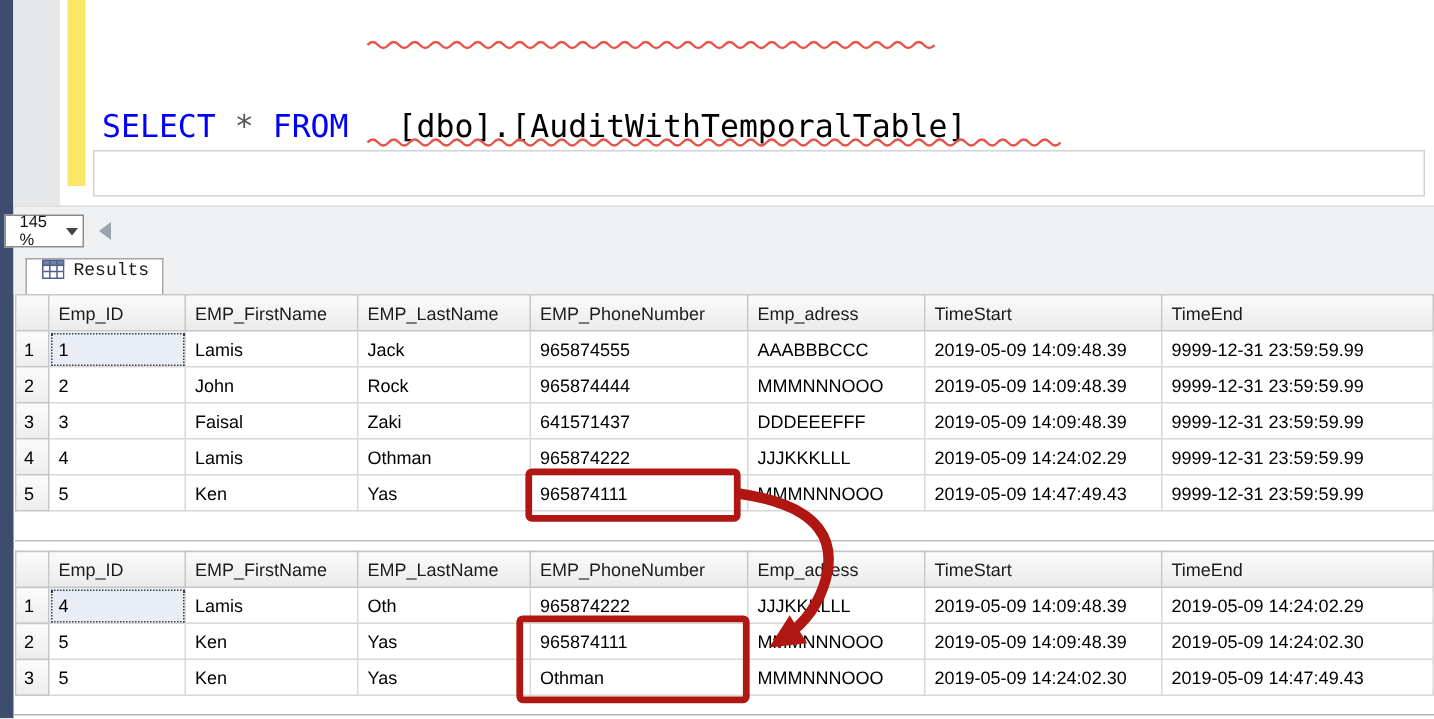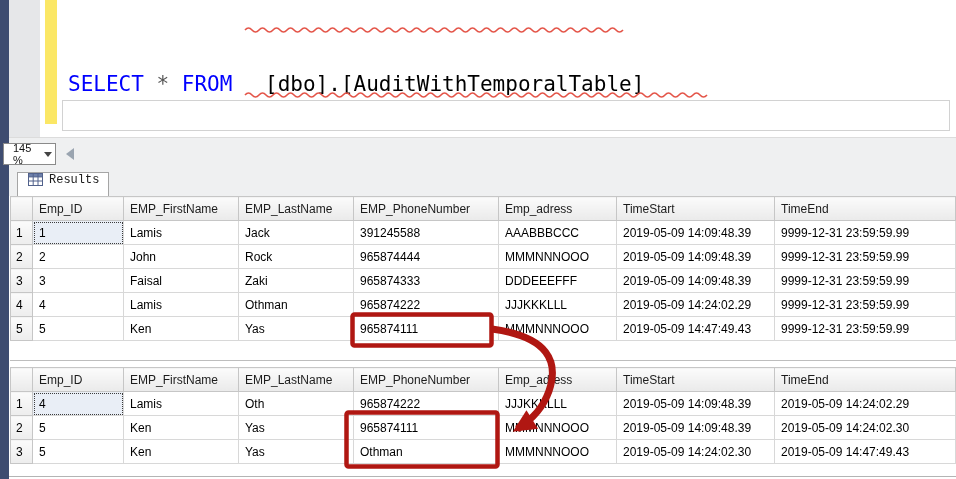--- a/index.html
+++ b/index.html
@@ -131,41 +131,41 @@
           <th>TimeStart</th>
           <th>TimeEnd</th>
         </tr>
       </thead>
       <tbody>
         <tr>
           <td class="rownum">1</td>
           <td class="sel">1</td>
           <td>Lamis</td>
           <td>Jack</td>
-          <td>391245588</td>
+          <td>965874555</td>
           <td>AAABBBCCC</td>
           <td>2019-05-09 14:09:48.39</td>
           <td>9999-12-31 23:59:59.99</td>
         </tr>
         <tr>
           <td class="rownum">2</td>
           <td>2</td>
           <td>John</td>
           <td>Rock</td>
           <td>965874444</td>
           <td>MMMNNNOOO</td>
           <td>2019-05-09 14:09:48.39</td>
           <td>9999-12-31 23:59:59.99</td>
         </tr>
         <tr>
           <td class="rownum">3</td>
           <td>3</td>
           <td>Faisal</td>
           <td>Zaki</td>
-          <td>965874333</td>
+          <td>641571437</td>
           <td>DDDEEEFFF</td>
           <td>2019-05-09 14:09:48.39</td>
           <td>9999-12-31 23:59:59.99</td>
         </tr>
         <tr>
           <td class="rownum">4</td>
           <td>4</td>
           <td>Lamis</td>
           <td>Othman</td>
           <td>965874222</td>

